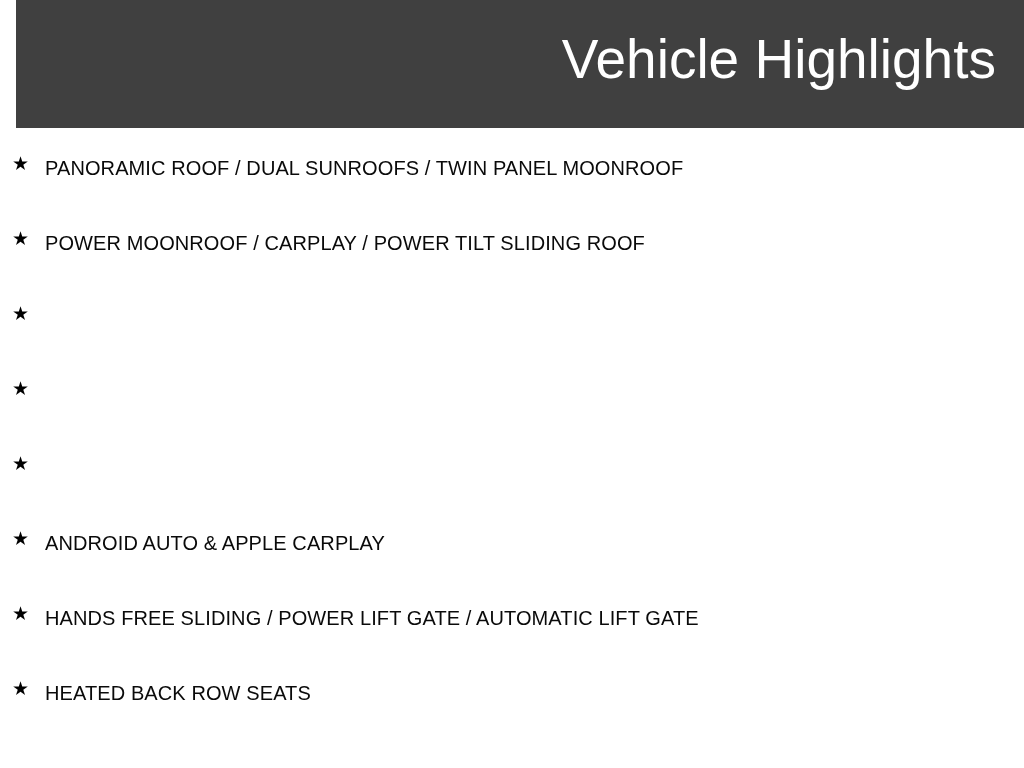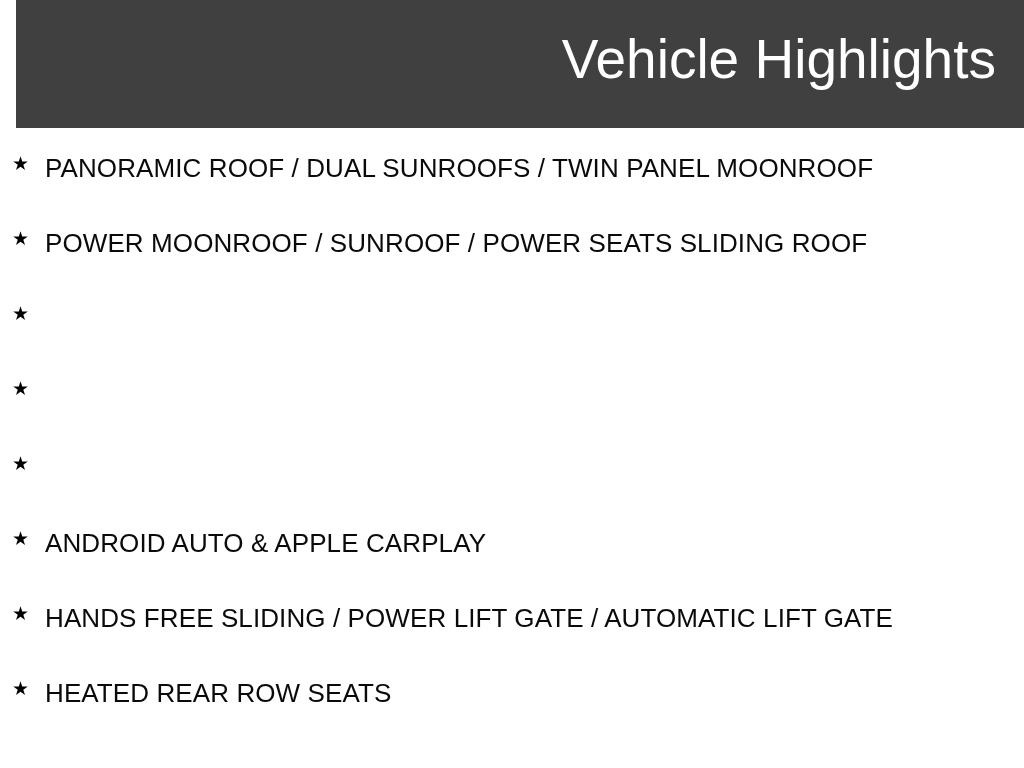--- a/index.html
+++ b/index.html
@@ -66,21 +66,21 @@
     font-size: 19px;
     line-height: 19px;
     color: #000000;
     text-align: left;
   }
   .highlight-text {
     display: block;
     padding-top: 22px;
     color: #0a0a0a;
     font-family: "Liberation Sans", sans-serif;
-    font-size: 26px;
+    font-size: 20px;
     font-weight: 400;
     line-height: 36px;
     letter-spacing: 0.1px;
   }
 </style>
 </head>
 <body>
 
 <div class="slide">
 
@@ -90,21 +90,21 @@
 
   <ul class="highlights-list">
 
     <li class="highlight-item">
       <span class="bullet-star">★</span>
       <span class="highlight-text">PANORAMIC ROOF / DUAL SUNROOFS / TWIN PANEL MOONROOF</span>
     </li>
 
     <li class="highlight-item">
       <span class="bullet-star">★</span>
-      <span class="highlight-text">POWER MOONROOF / SUNROOF / POWER SEATS SLIDING ROOF</span>
+      <span class="highlight-text">POWER MOONROOF / CARPLAY / POWER TILT SLIDING ROOF</span>
     </li>
 
     <li class="highlight-item">
       <span class="bullet-star">★</span>
     </li>
 
     <li class="highlight-item">
       <span class="bullet-star">★</span>
     </li>
 
@@ -117,18 +117,18 @@
       <span class="highlight-text">ANDROID AUTO &amp; APPLE CARPLAY</span>
     </li>
 
     <li class="highlight-item">
       <span class="bullet-star">★</span>
       <span class="highlight-text">HANDS FREE SLIDING / POWER LIFT GATE / AUTOMATIC LIFT GATE</span>
     </li>
 
     <li class="highlight-item">
       <span class="bullet-star">★</span>
-      <span class="highlight-text">HEATED REAR ROW SEATS</span>
+      <span class="highlight-text">HEATED BACK ROW SEATS</span>
     </li>
 
   </ul>
 
 </div>
 
 </body></html>

